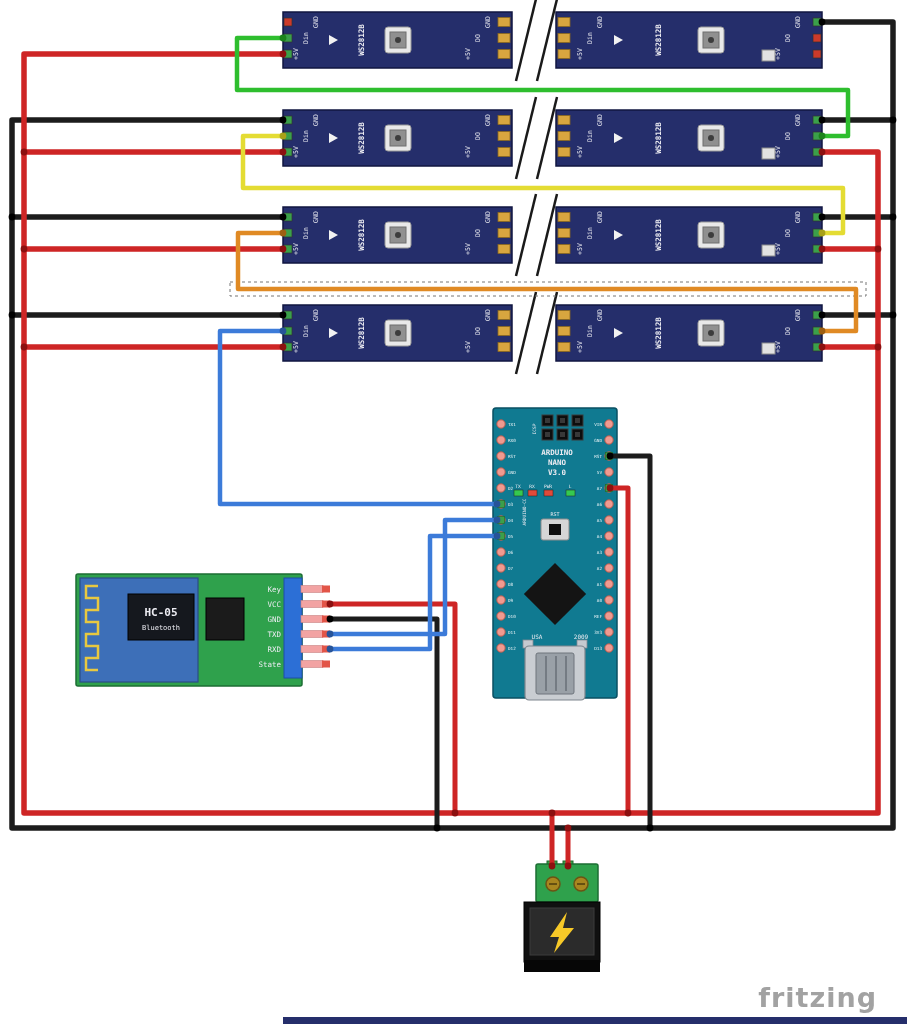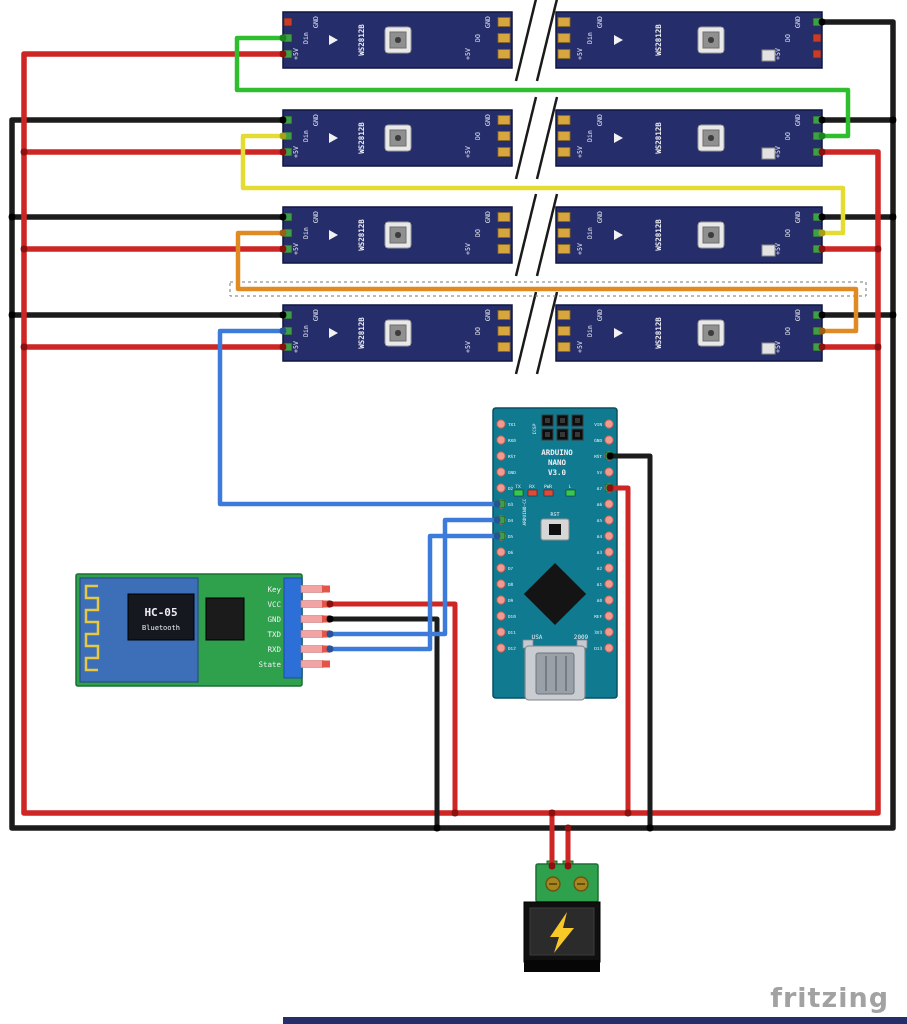--- a/index.html
+++ b/index.html
@@ -1,19 +1,19 @@
 <!DOCTYPE html>
 <html><head>
 <meta charset="utf-8">
 <style>
   html,body{margin:0;padding:0;background:#ffffff}
   .stage{position:relative;width:907px;height:1024px;background:#fff;overflow:hidden;
          font-family:"DejaVu Sans",sans-serif}
   .stage svg{position:absolute;left:0;top:0}
-  .watermark{position:absolute;right:18px;top:982px;
+  .watermark{position:absolute;right:30px;top:982px;
              font:bold 27px "DejaVu Sans",sans-serif;color:#A2A2A2;letter-spacing:1px}
 </style>
 </head>
 <body>
 
 <div class="stage">
   <svg id="scene" width="907" height="1024" viewBox="0 0 907 1024">
       <rect x="0" y="0" width="907" height="1024" fill="#FFFFFF"></rect>
       <g>
         <rect x="283" y="12" width="229" height="56" fill="#252E6B" stroke="#101640" stroke-width="1.5"></rect>

